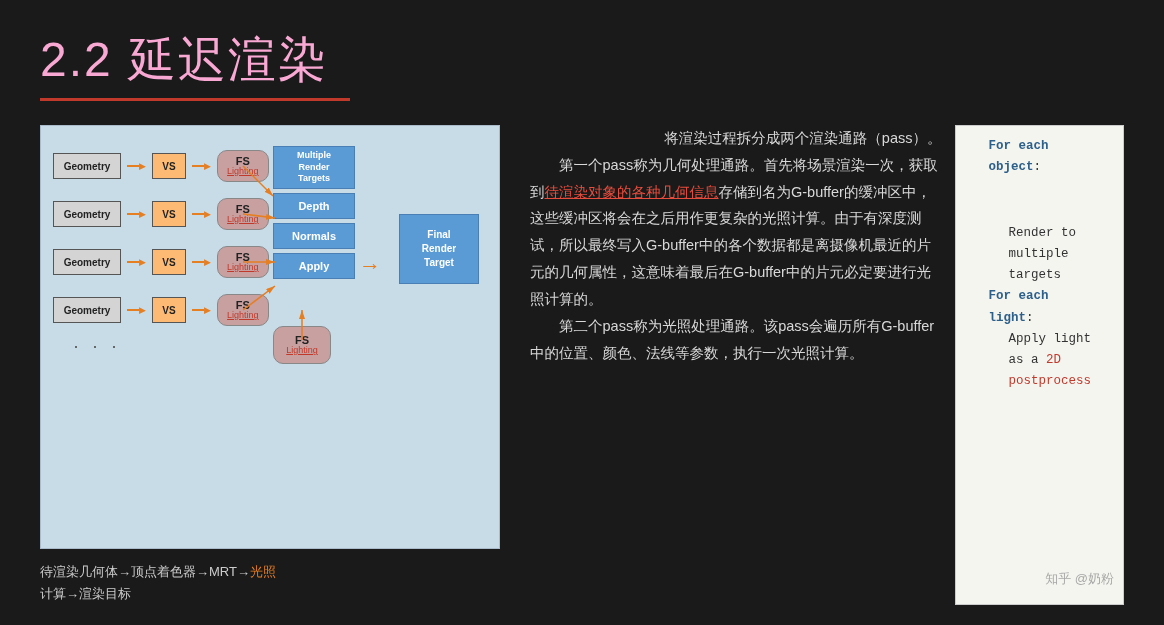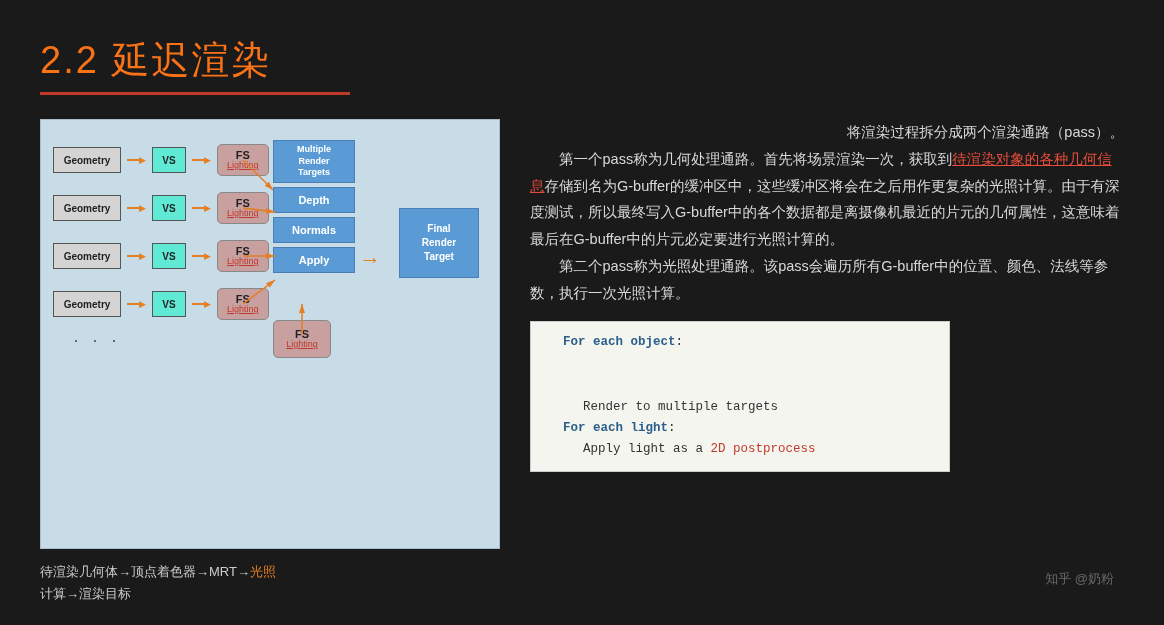--- a/index.html
+++ b/index.html
@@ -18,25 +18,24 @@
       padding: 28px 40px 20px 40px;
       display: flex;
       flex-direction: column;
     }
 
     .title-section {
       margin-bottom: 14px;
     }
 
     .main-title {
-      font-size: 38px;
+      font-size: 48px;
       font-weight: 300;
-      color: #f97316;
+      color: #f9a8d4;
       letter-spacing: 2px;
-      margin-top: 7px;
     }
 
     .title-underline {
       width: 310px;
       height: 3px;
       background-color: #c0392b;
       margin-top: 6px;
     }
 
     .content-area {
@@ -77,35 +76,35 @@
     .node-geometry {
       width: 68px;
       height: 26px;
       background: #d4d4d4;
       font-size: 10px;
     }
 
     .node-vs {
       width: 34px;
       height: 26px;
-      background: #5eead4;
+      background: #fdba74;
       font-size: 10px;
     }
 
     .node-fs {
       width: 52px;
       height: 32px;
       background: #c8a0a0;
       font-size: 10px;
       flex-direction: column;
       display: flex;
       align-items: center;
       justify-content: center;
       border: 1.5px solid #888;
-      border-radius: 5px;
+      border-radius: 10px;
     }
 
     .node-fs .fs-label {
       font-size: 11px;
       font-weight: bold;
       color: #222;
       line-height: 1.1;
     }
 
     .node-fs .fs-sublabel {
@@ -182,21 +181,21 @@
     }
 
     .caption-highlight {
       color: #e67e22;
     }
 
     
     .right-panel {
       flex: 1;
       display: flex;
-      flex-direction: column;
+      flex-direction: row;
       gap: 14px;
     }
 
     .description-text {
       font-size: 14.5px;
       color: #d8d8d8;
       line-height: 1.85;
       text-align: left;
     }
 

